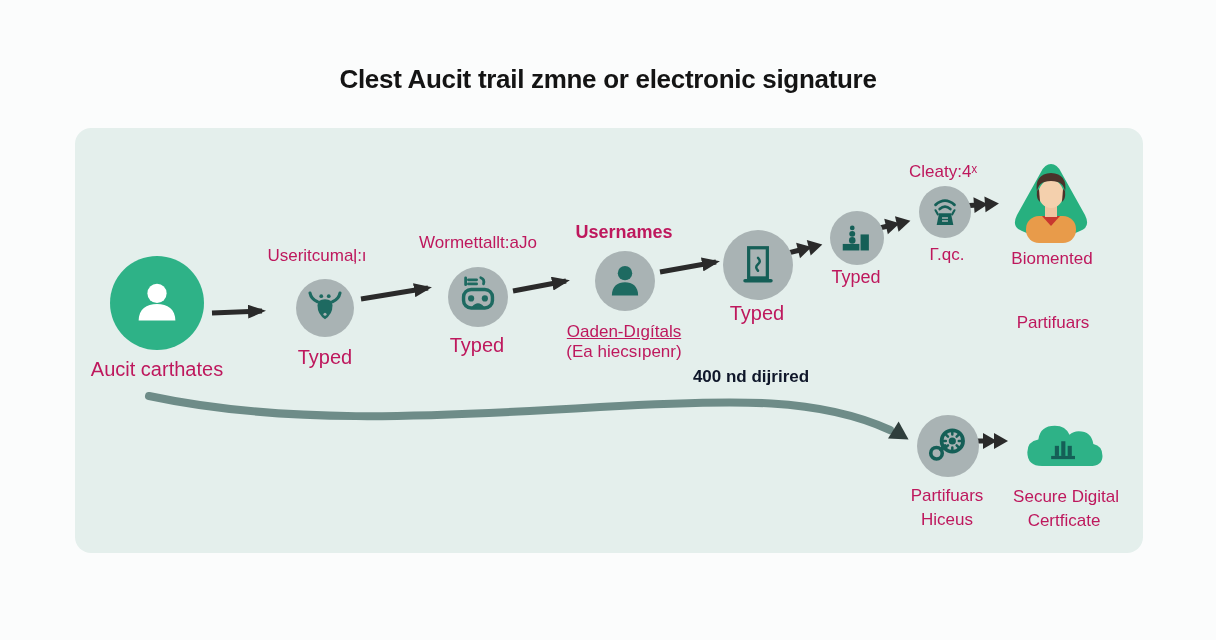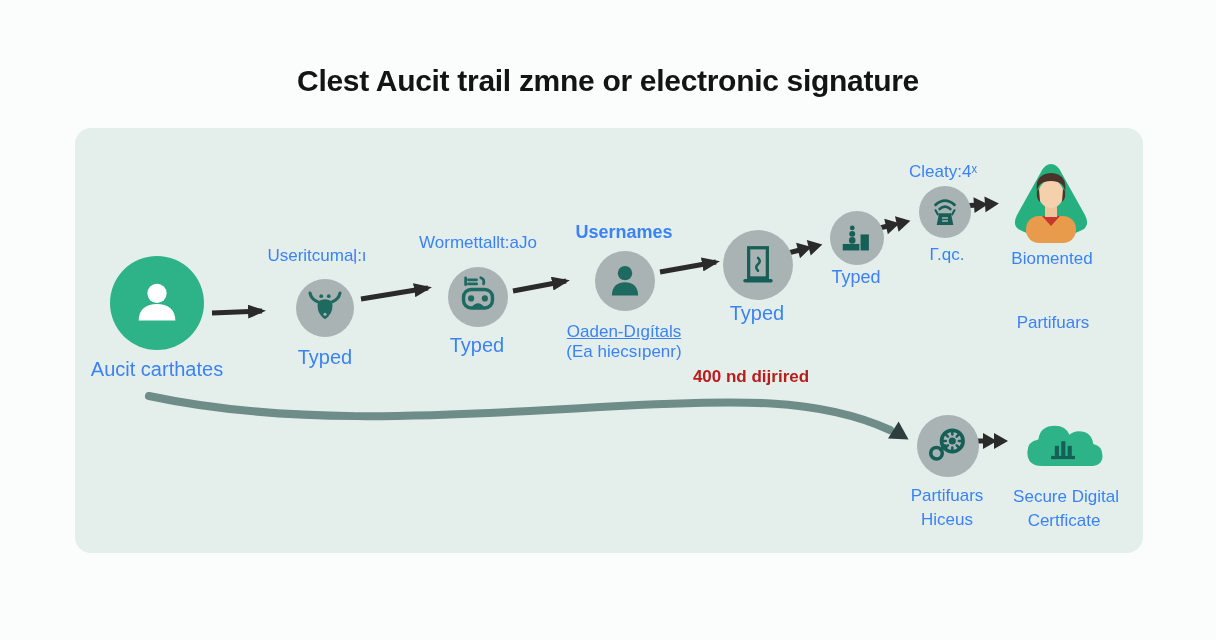--- a/index.html
+++ b/index.html
@@ -4,42 +4,42 @@
 <style>
   html,body{margin:0;padding:0;}
   body{
     width:1216px;height:640px;position:relative;overflow:hidden;
     background:#fbfcfc;
     font-family:"Liberation Sans", sans-serif;
     color:#2b2b2b;
   }
   .title{
     position:absolute;top:64px;left:0;width:100%;
-    text-align:center;font-size:30px;font-weight:bold;color:#141414;
+    text-align:center;font-size:26px;font-weight:bold;color:#141414;
     letter-spacing:-0.3px;margin:0;
   }
   .panel{
     position:absolute;left:75px;top:128px;width:1068px;height:425px;
     background:#e4efec;border-radius:16px;
   }
   .arrows{position:absolute;left:0;top:0;pointer-events:none;}
   .circle{
     position:absolute;border-radius:50%;
     display:flex;align-items:center;justify-content:center;
   }
   .gray{background:#a9b3b4;}
   .green{background:#2eb287;}
   .label{
     position:absolute;transform:translate(-50%,-50%);
-    white-space:nowrap;color:#3b82f6;text-align:center;
+    white-space:nowrap;color:#be185d;text-align:center;
   }
   .lg{font-size:20px;}
   .md{font-size:18px;}
   .sm{font-size:17px;}
-  .note{font-weight:bold;color:#b91c1c;}
+  .note{font-weight:bold;color:#0f172a;}
   .abs{position:absolute;}
 </style>
 </head>
 <body>
 
 <div class="stage">
 
   <h1 class="title">Clest Aucit trail zmne or electronic signature</h1>
 
   <div class="panel"></div>

